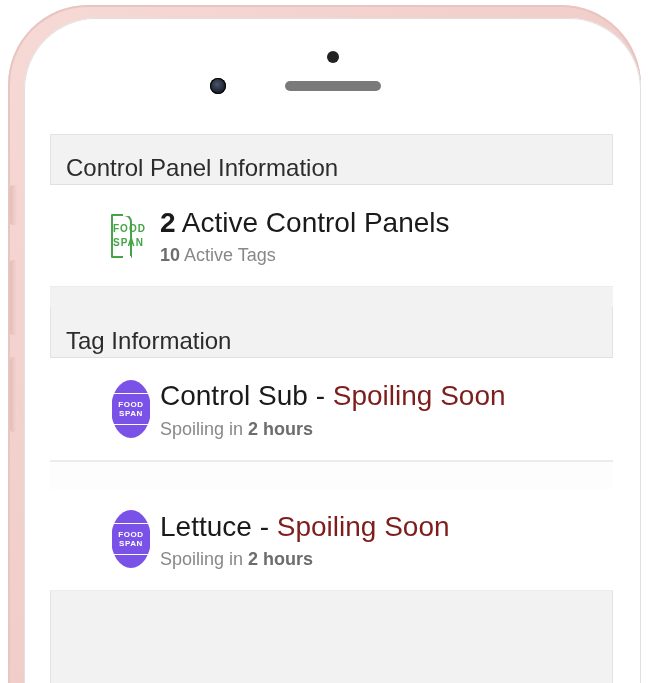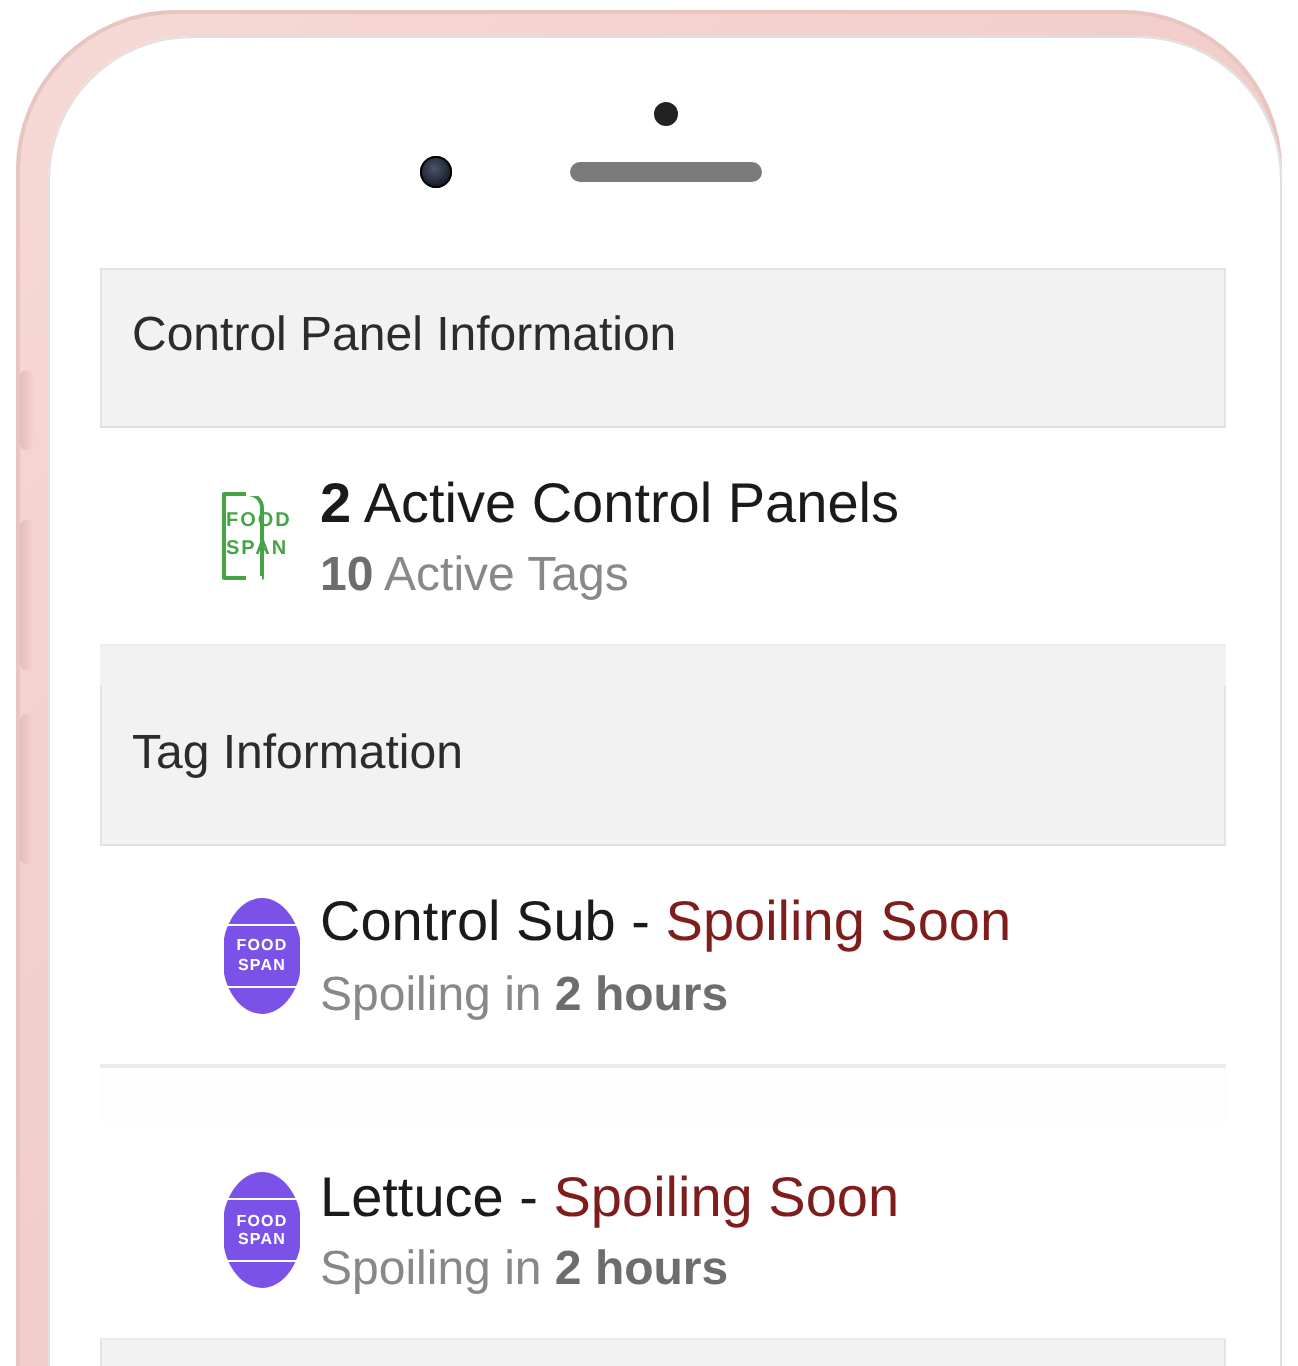--- a/index.html
+++ b/index.html
@@ -82,21 +82,21 @@
     left: 26px;
     top: 116px;
     width: 563px;
     height: 1000px;
     background: #f2f2f2;
     box-shadow: inset 0 0 0 1px #e3e3e3;
   }
   .section-header {
     font-size: 24px;
     color: #2c2c2c;
-    padding: 20px 16px 31px;
+    padding: 20px 16px 2px;
     border-bottom: 1px solid #e0e0e0;
     font-weight: 400;
   }
   .card {
     background: #fff;
     padding: 20px 18px 20px 18px;
     display: flex;
     align-items: center;
     border-bottom: 1px solid #ececec;
   }
@@ -112,21 +112,21 @@
   .title-line {
     font-size: 28px;
     color: #1a1a1a;
     line-height: 1.3;
     font-weight: 400;
   }
   .title-line .bold { font-weight: 700; }
   .title-line .dash { color: #1a1a1a; }
   .title-line .status { color: #7f1d1d; font-weight: 400; }
   .sub-line {
-    font-size: 24px;
+    font-size: 18px;
     color: #888;
     margin-top: 4px;
     font-weight: 400;
   }
   .sub-line .bold { font-weight: 700; color: #6d6d6d; }
   .gap {
     height: 20px;
     background: #f2f2f2;
   }
   

